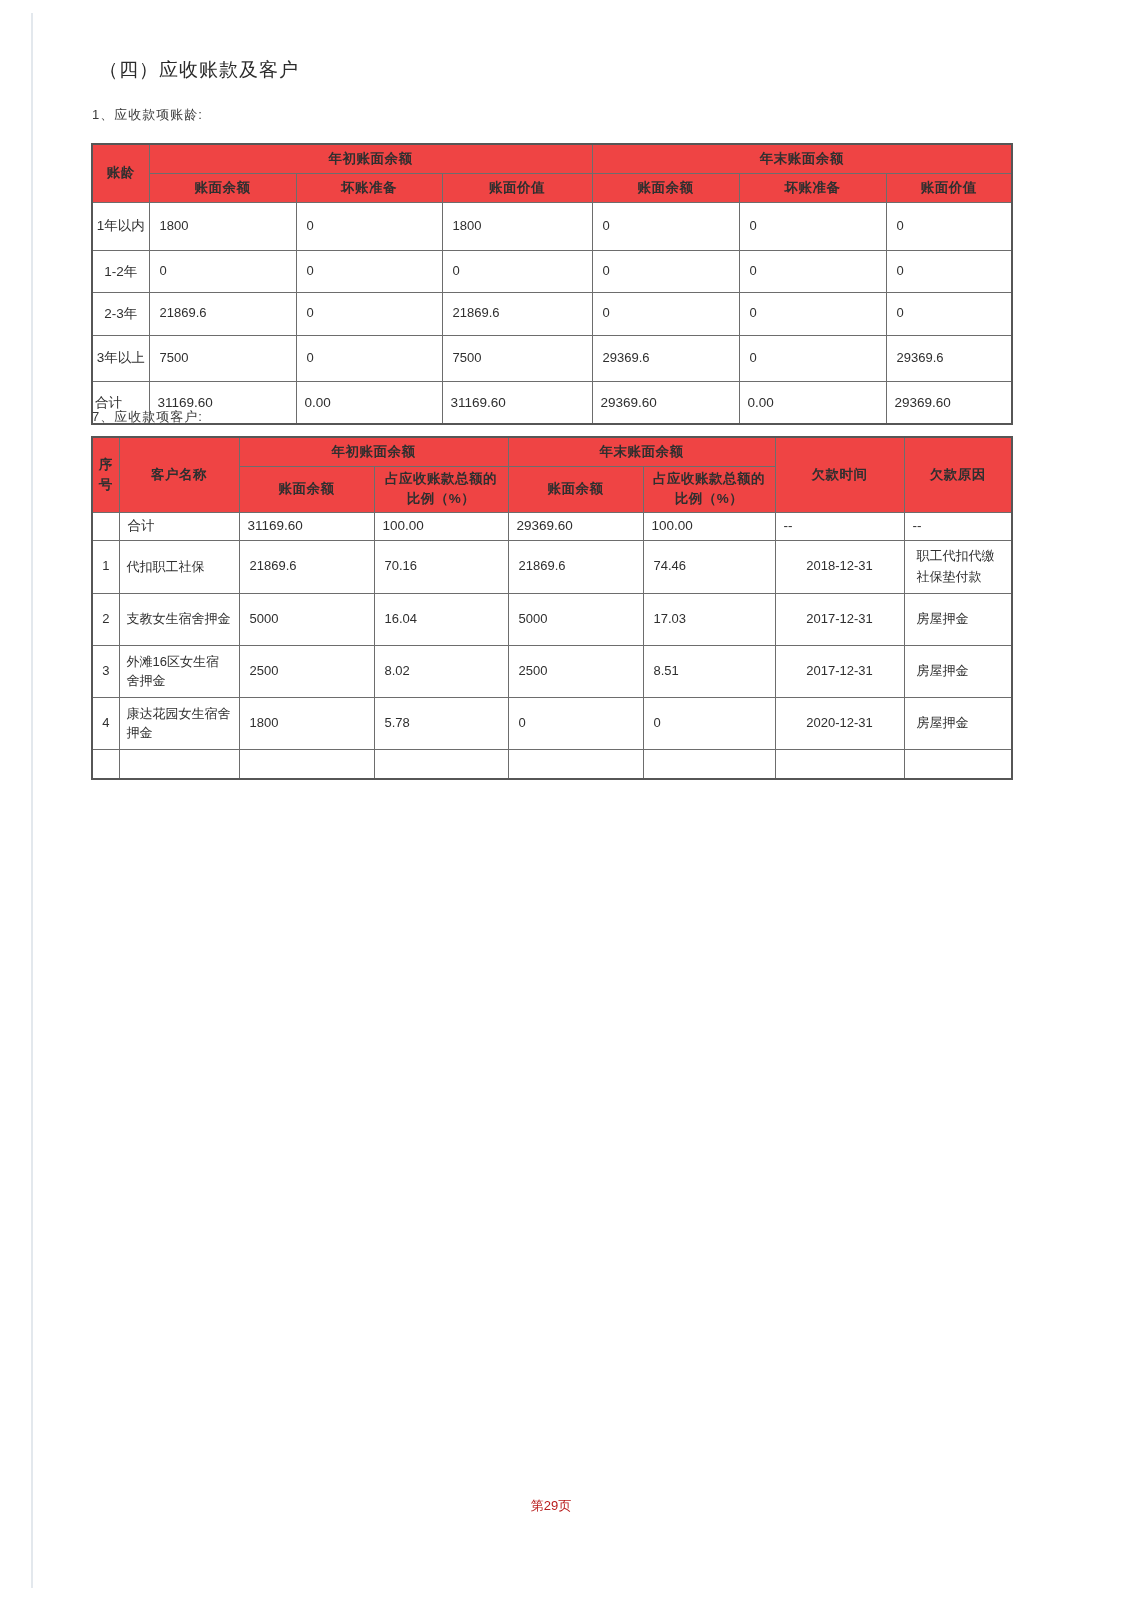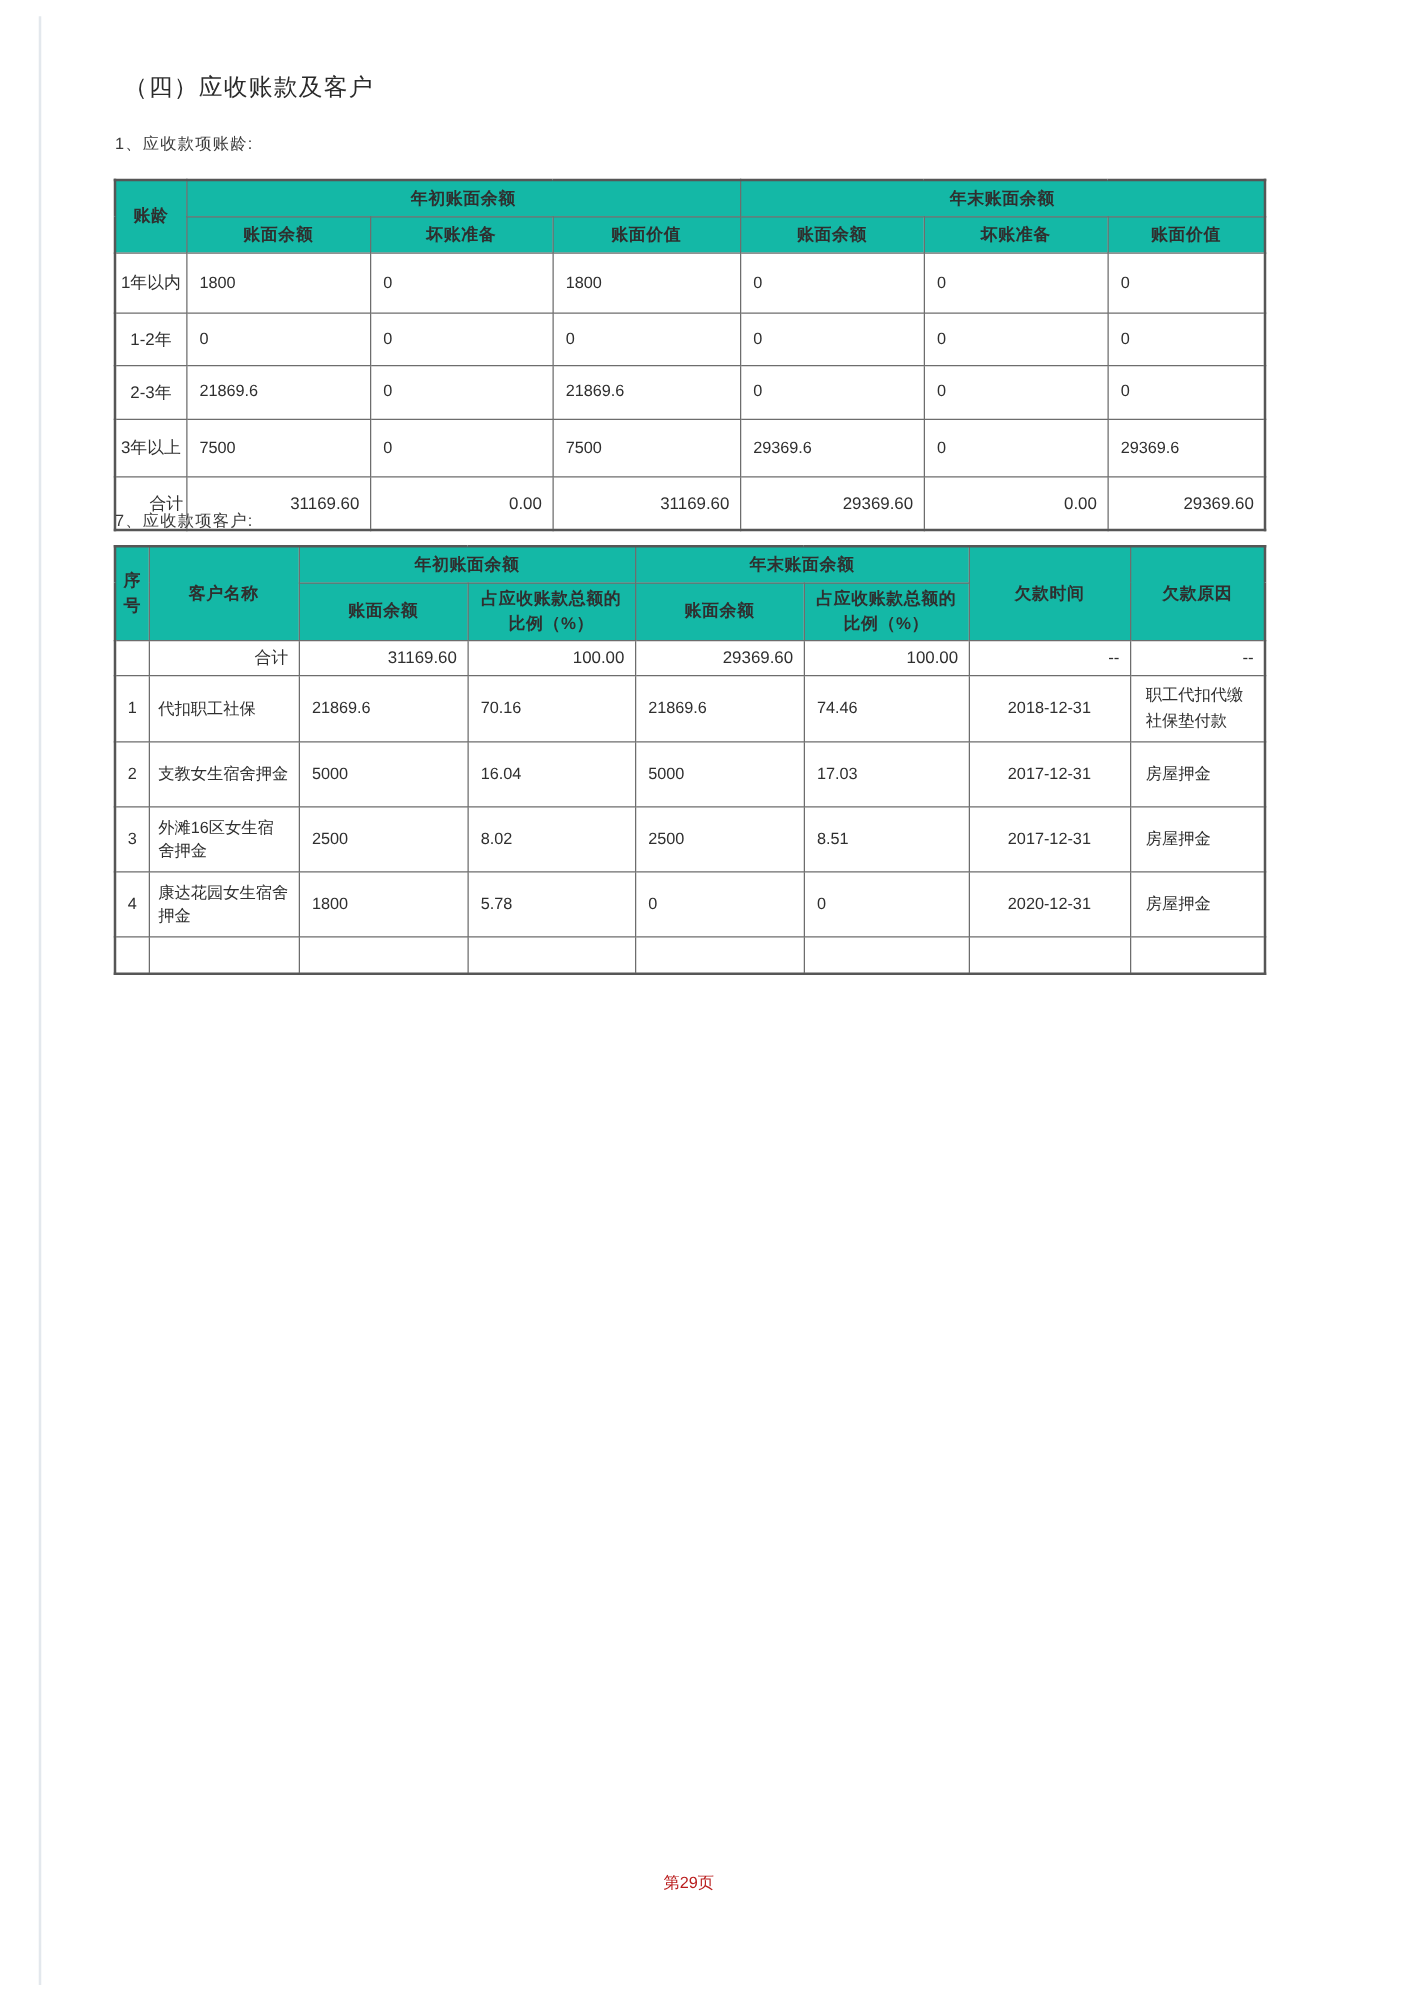--- a/index.html
+++ b/index.html
@@ -28,31 +28,31 @@
 
   table {
     position: absolute; left: 91px; width: 920px;
     border-collapse: collapse; table-layout: fixed; background: #fff;
     border: 2px solid #565656;
   }
   #table1 { top: 143px; }
   #table2 { top: 436px; }
   th, td { border: 1px solid #6d6d6d; vertical-align: middle; }
   th {
-    background: #14b8a6; font-weight: 700; font-size: 13.5px; color: #2f2f2f;
+    background: #ef4444; font-weight: 700; font-size: 13.5px; color: #2f2f2f;
     text-align: center; padding: 2px 4px; line-height: 1.45; letter-spacing: 0.5px;
   }
   td { font-size: 13px; padding: 2px 8px; line-height: 1.45; }
   td.lbl { text-align: center; padding: 12px 2px; font-size: 13.5px; line-height: 1.3; }
   td.num { text-align: left; padding-left: 10px; }
   td.seq { text-align: center; padding: 2px 1px; }
   td.cust { text-align: left; padding: 2px 7px; line-height: 1.5; }
   td.time { text-align: center; margin-top: 42px; }
   td.reason { text-align: left; padding: 2px 8px 2px 12px; line-height: 1.55; }
-  tr.total td { text-align: right; font-size: 13.5px; margin-top: 31px; }
+  tr.total td { text-align: left; font-size: 13.5px; margin-top: 31px; }
   .footer {
     position: absolute; left: 91px; top: 1497px; width: 920px;
     text-align: center; font-size: 13px; color: #b91c1c;
   }
 </style>
 </head>
 <body>
 
 <div class="scan-line"></div>
 

